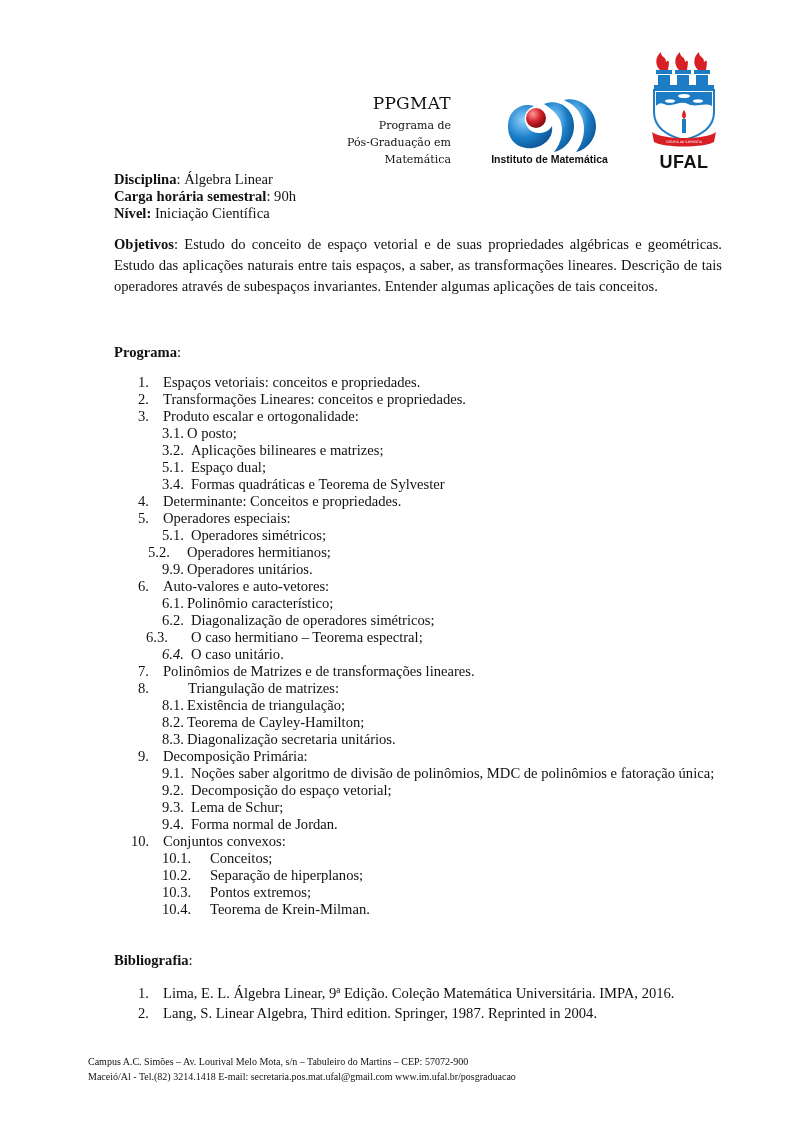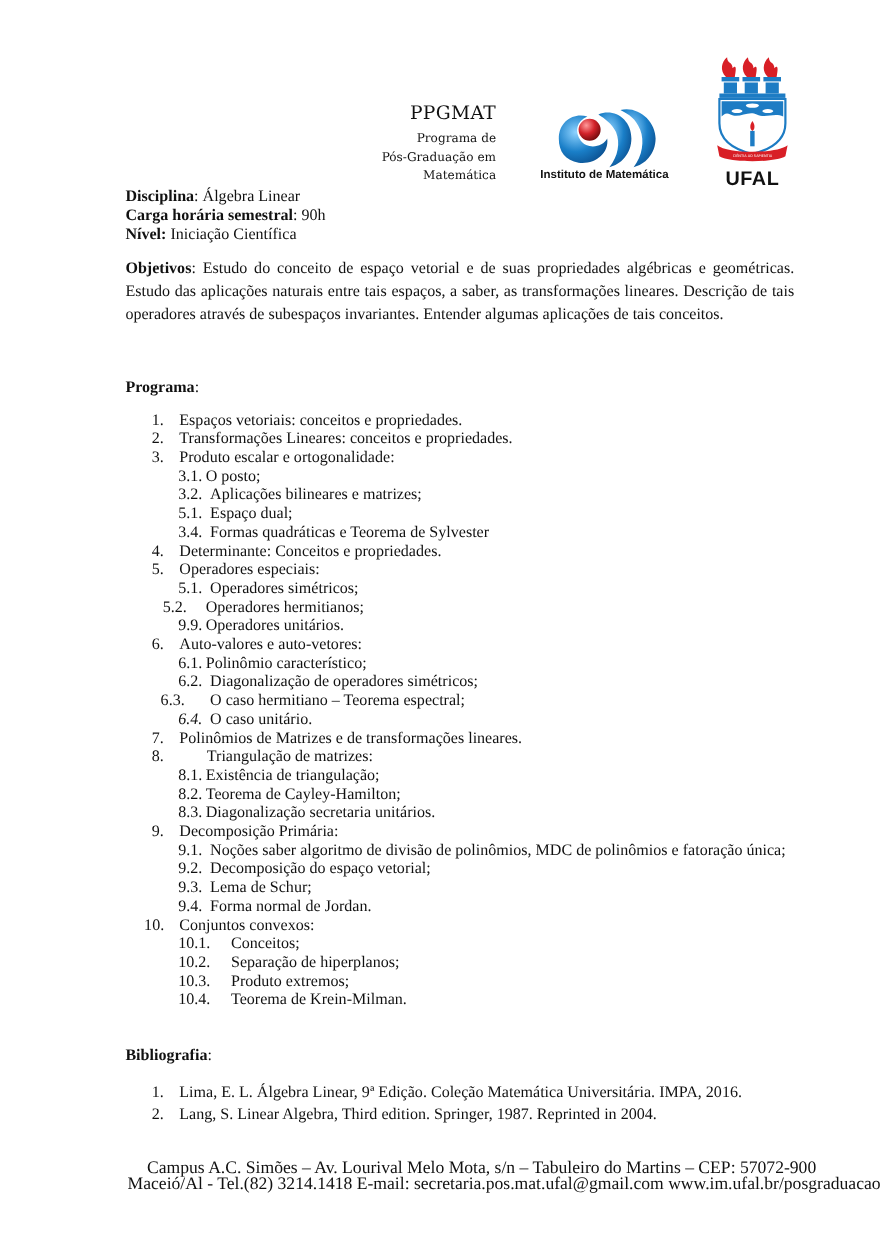--- a/index.html
+++ b/index.html
@@ -24,21 +24,21 @@
 
     
     .line { left: 114px; font-size: 14.6px; line-height: 18px; white-space: nowrap; }
     .bold { font-weight: bold; }
     .para { left: 114px; top: 234px; width: 608px; font-size: 14.6px; line-height: 21px; text-align: justify; }
 
     .item { font-size: 14.6px; line-height: 17px; white-space: nowrap; }
     .num { position: absolute; text-align: right; width: 26px; }
     .txt { position: absolute; }
 
-    .footer { left: 116px; width: 626px; text-align: right; font-size: 16px; line-height: 15px; white-space: nowrap; }
+    .footer { left: 88px; width: 626px; text-align: left; font-size: 10px; line-height: 15px; white-space: nowrap; }
   </style>
 </head>
 <body>
 
 <div class="abs ppg-title">PPGMAT</div>
 <div class="abs ppg-sub l1">Programa de</div>
 <div class="abs ppg-sub l2">Pós-Graduação em</div>
 <div class="abs ppg-sub l3">Matemática</div>
 
 <svg class="abs im-logo" viewBox="0 0 100 58">
@@ -228,21 +228,21 @@
     <div class="abs item" style="top: 850px; left: 0px;">
       <span class="txt" style="left: 162px;">10.1.</span>
       <span class="txt" style="left: 210px;">Conceitos;</span>
     </div>
     <div class="abs item" style="top: 867px; left: 0px;">
       <span class="txt" style="left: 162px;">10.2.</span>
       <span class="txt" style="left: 210px;">Separação de hiperplanos;</span>
     </div>
     <div class="abs item" style="top: 884px; left: 0px;">
       <span class="txt" style="left: 162px;">10.3.</span>
-      <span class="txt" style="left: 210px;">Produto extremos;</span>
+      <span class="txt" style="left: 210px;">Pontos extremos;</span>
     </div>
     <div class="abs item" style="top: 901px; left: 0px;">
       <span class="txt" style="left: 162px;">10.4.</span>
       <span class="txt" style="left: 210px;">Teorema de Krein-Milman.</span>
     </div>
   </div>
 
 <div class="abs line" style="top:951px;">
   <span class="bold">Bibliografia</span><span>:</span>
 </div>

